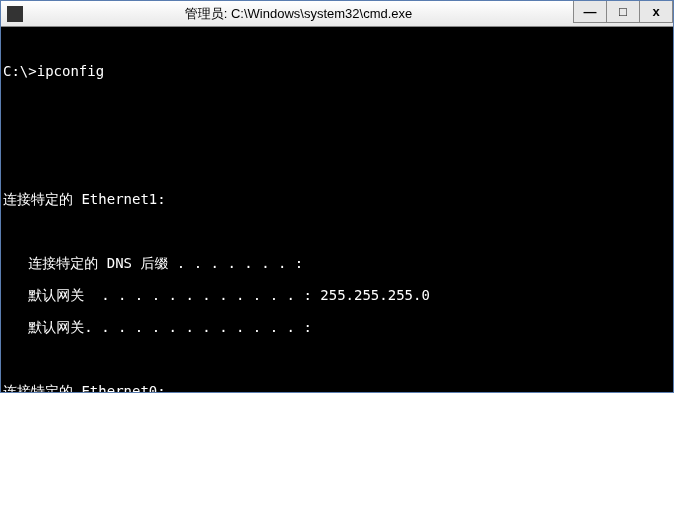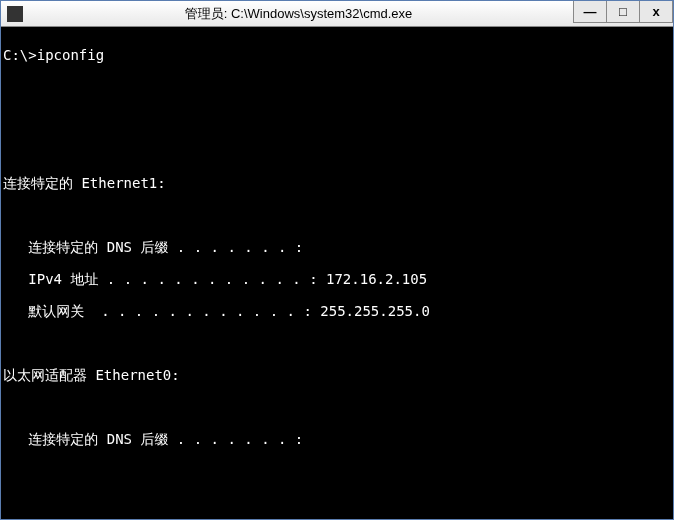--- a/index.html
+++ b/index.html
@@ -9,21 +9,21 @@
     }
     body {
       font-family: "SimSun", monospace;
       background: #fff;
       width: 674px;
       height: 530px;
       overflow: hidden;
     }
     .window {
       width: 674px;
-      height: 520px;
+      height: 393px;
       border: 1px solid #5a7db0;
       background: #000;
       display: flex;
       flex-direction: column;
     }
     .titlebar {
       height: 26px;
       background: linear-gradient(#fff, #e8e8e8);
       display: flex;
       align-items: center;
@@ -62,21 +62,21 @@
       margin-left: -1px;
       cursor: pointer;
     }
     .terminal {
       flex: 1;
       background: #000;
       color: #fff;
       font-family: "NSimSun", "SimSun", Consolas, monospace;
       font-size: 14px;
       line-height: 16px;
-      padding: 4px 2px;
+      padding: 20px 2px;
       white-space: pre;
       overflow: hidden;
     }
     .terminal .line {
       min-height: 16px;
     }
   </style>
 </head>
 <body>
 
@@ -91,24 +91,24 @@
     </div>
   </div>
   <div class="terminal">
 <div class="line">C:\&gt;ipconfig</div>
 <div class="line"></div>
 <div class="line"></div>
 <div class="line"></div>
 <div class="line">连接特定的 Ethernet1:</div>
 <div class="line"></div>
 <div class="line">   连接特定的 DNS 后缀 . . . . . . . :</div>
-<div class="line">   IPv4 地址 . . . . . . . . . . . . : 172.16.2.105</div>
 <div class="line">   默认网关  . . . . . . . . . . . . : 255.255.255.0</div>
+<div class="line">   默认网关. . . . . . . . . . . . . :</div>
 <div class="line"></div>
-<div class="line">以太网适配器 Ethernet0:</div>
+<div class="line">连接特定的 Ethernet0:</div>
 <div class="line"></div>
 <div class="line">   连接特定的 DNS 后缀 . . . . . . . :</div>
 
 
 
 
 
 
 
 

